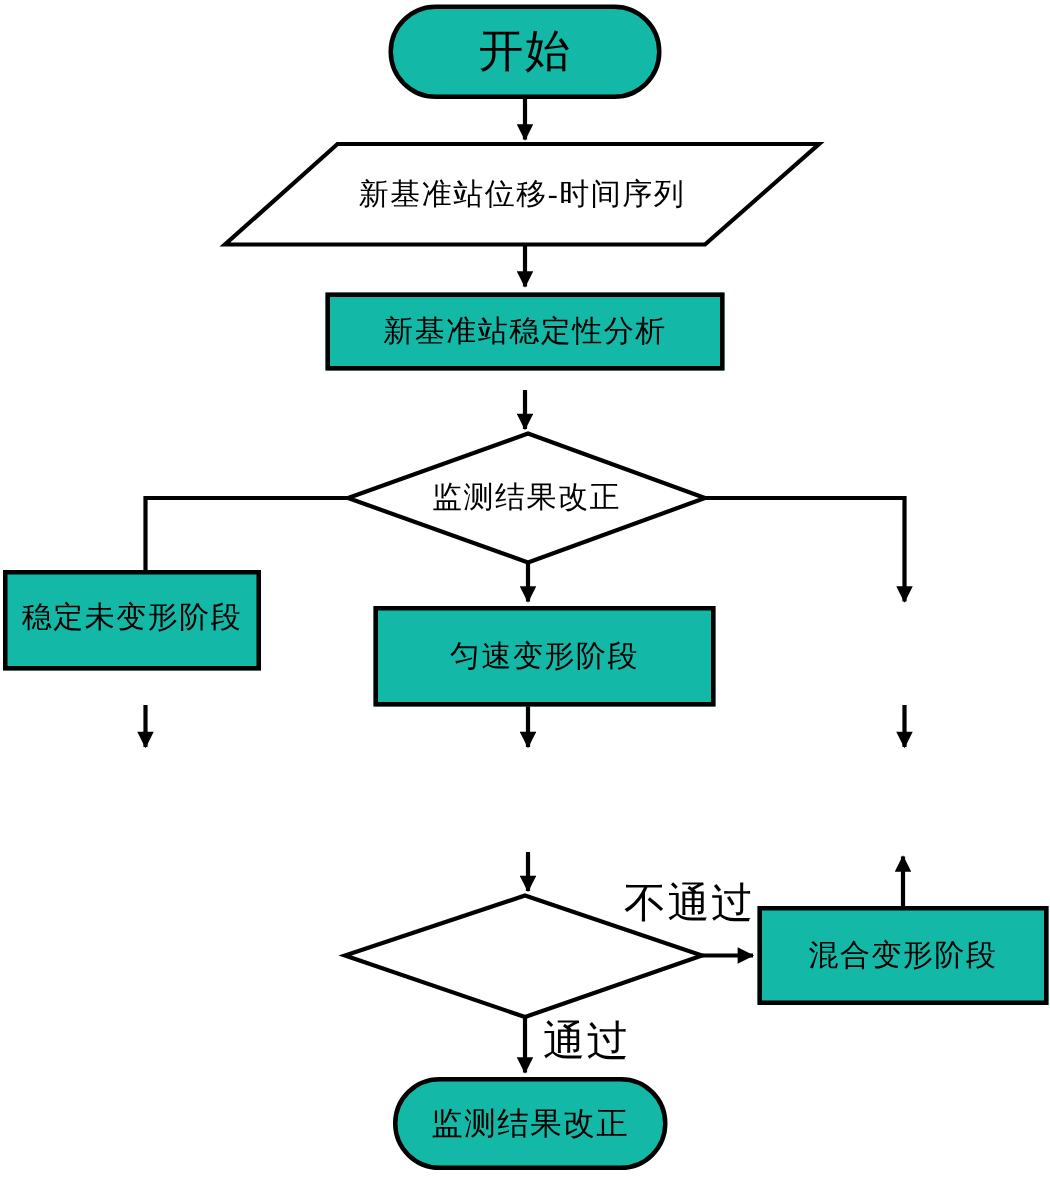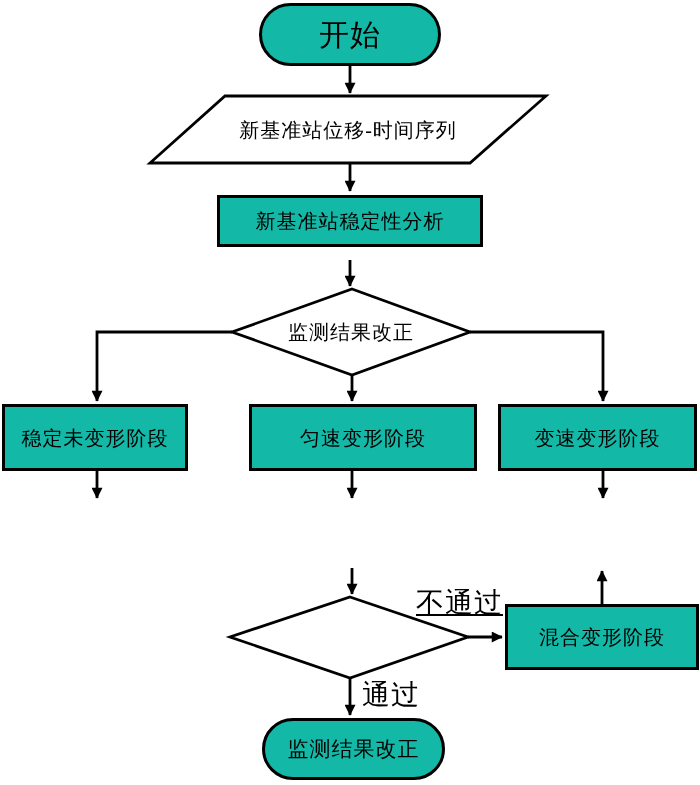--- a/index.html
+++ b/index.html
@@ -96,29 +96,28 @@
   </svg>
 
   <div class="node boxed stadium" style="left:259px; top:3px; width:182px; height:63px;">开始</div>
 
   <div class="node overlay-label" style="left:150px; top:96px; width:396px; height:67px;">新基准站位移-时间序列</div>
 
   <div class="node boxed" style="left:217px; top:195px; width:266px; height:52px;">新基准站稳定性分析</div>
 
   <div class="node overlay-label" style="left:232px; top:289px; width:238px; height:86px;">监测结果改正</div>
 
-  <div class="node boxed" style="left:2px; top:404px; width:186px; height:67px;">稳定未变形阶段</div>
+  <div class="node boxed" style="left:2px; top:380px; width:172px; height:67px;font-family:Liberation Mono, monospace;">稳定未变形阶段</div>
 
   <div class="node boxed" style="left:249px; top:404px; width:228px; height:67px;">匀速变形阶段</div>
 
-  <div class="node boxed" style="left:498px; top:404px; width:199px; height:67px;">变速变形阶段</div>
 
 
 
   <div class="node boxed" style="left:505px; top:604px; width:194px; height:66px;">混合变形阶段</div>
 
   <div class="node boxed stadium" style="left:262px; top:718px; width:183px; height:62px; font-size:21px;">监测结果改正</div>
 
-  <div class="edge-label" style="left:416px; top:589px;text-decoration:underline;">不通过</div>
+  <div class="edge-label" style="left:416px; top:589px;">不通过</div>
 
   <div class="edge-label" style="left:362px; top:681px;font-family:Liberation Serif, serif;">通过</div>
 
 </div>
 
 </body></html>

